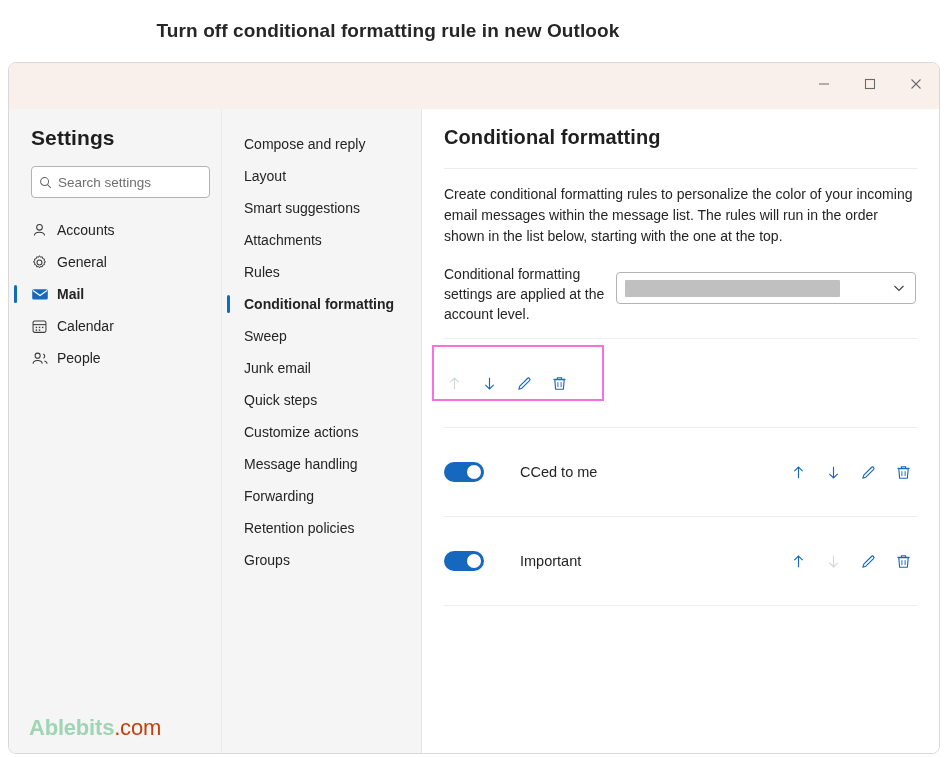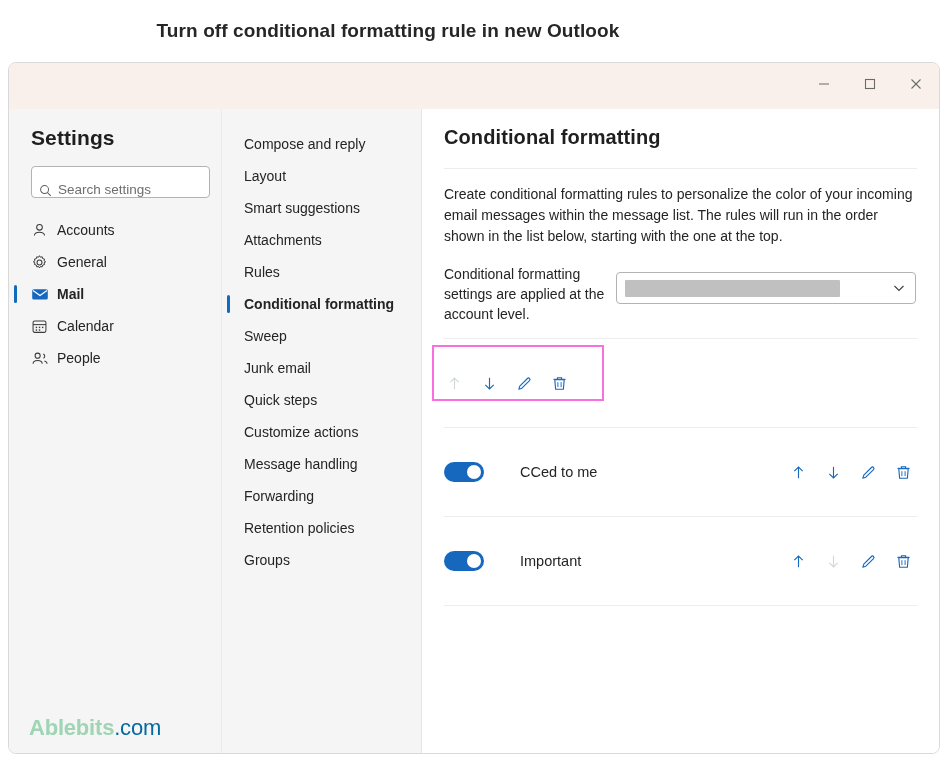--- a/index.html
+++ b/index.html
@@ -87,21 +87,21 @@
     letter-spacing: 0.1px;
   }
   .search-wrap {
     margin: 16px 0 0 22px;
     width: 179px;
     height: 32px;
     background: #ffffff;
     border: 1px solid #b3b3b3;
     border-radius: 4px;
     display: flex;
-    align-items: flex-end;
+    align-items: center;
     box-sizing: border-box;
   }
   .search-icon {
     width: 26px;
     display: flex;
     align-items: center;
     justify-content: center;
     color: #616161;
     flex: 0 0 auto;
   }
@@ -153,21 +153,21 @@
 
   .watermark {
     position: absolute;
     left: 20px;
     bottom: 12px;
     font-size: 22px;
     color: #a8d7bb;
     letter-spacing: -0.2px;
   }
   .watermark .wm-bold { font-weight: bold; color: #9fd4b4; }
-  .watermark .wm-light { color: #0369a1; }
+  .watermark .wm-light { color: #c2410c; }
 
   
   .subnav {
     width: 200px;
     background: #f5f5f5;
     flex: 0 0 auto;
     border-right: 1px solid #e6e6e6;
     padding-top: 19px;
     box-sizing: border-box;
   }

